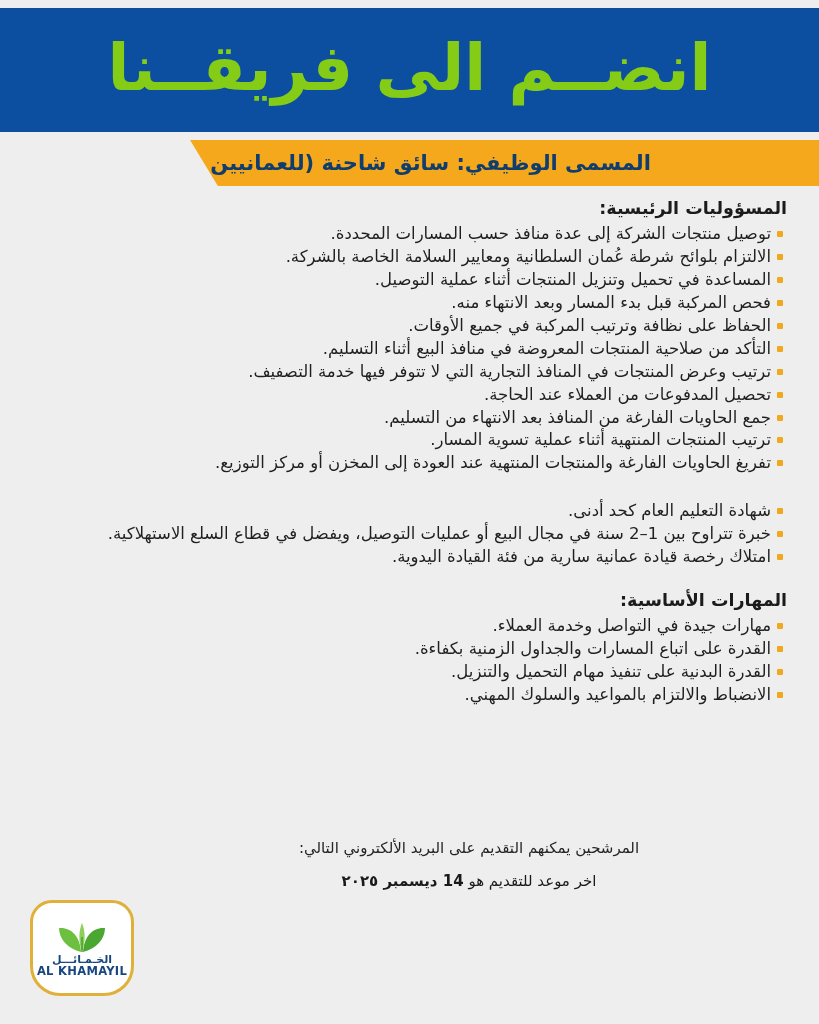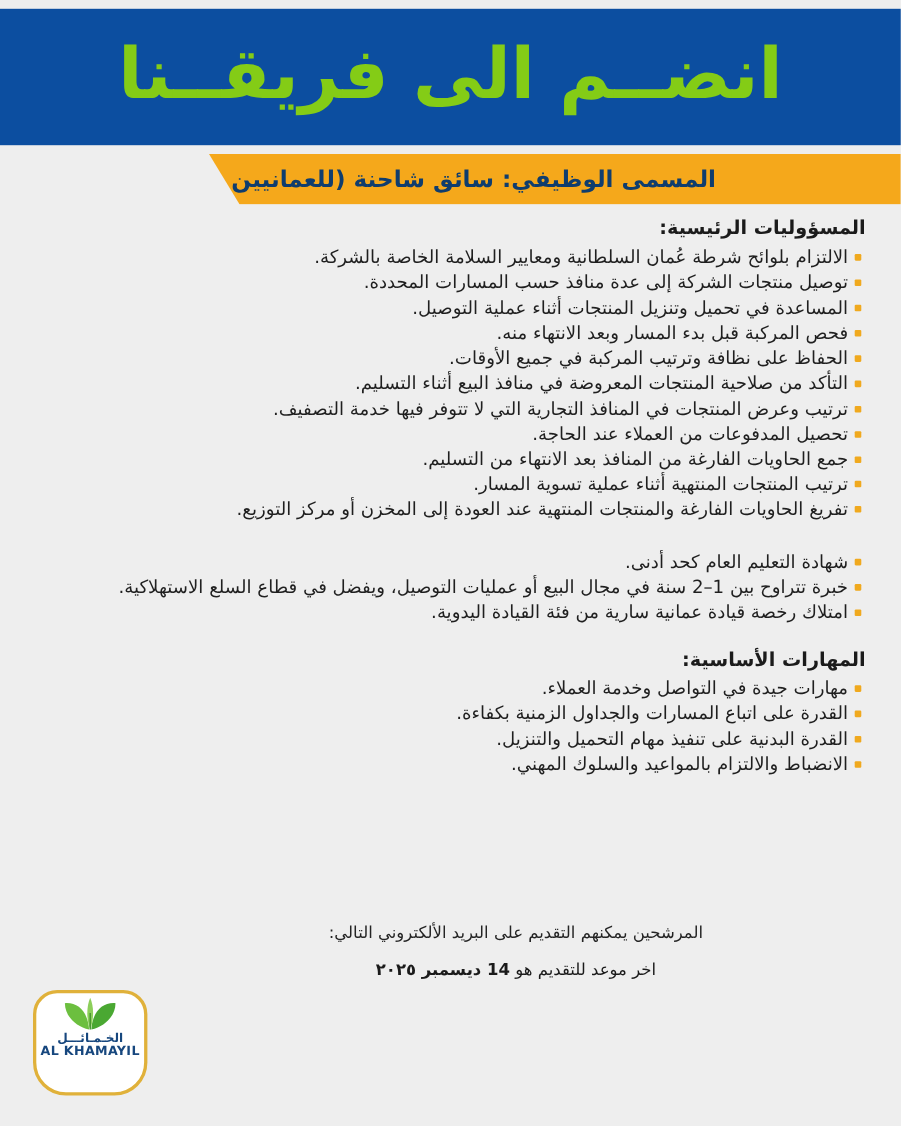--- a/index.html
+++ b/index.html
@@ -100,21 +100,21 @@
   .footer-deadline b{font-weight:bold;margin-top:28px;}
 
   
   .logo{
     position:absolute;left:30px;top:900px;
     width:104px;height:96px;
     background:#ffffff;
     border:3px solid #e0b13a;
     border-radius:22px 22px 30px 30px;
     box-sizing:border-box;
-    display:flex;flex-direction:column;align-items:center;
+    display:flex;flex-direction:column;align-items:center;justify-content:center;
   }
   .logo-leaves{position:relative;width:54px;height:34px;margin-bottom:1px;}
   .logo-ar{
     font-size:11px;font-weight:bold;color:#17477e;direction:rtl;line-height:1;margin-bottom:1px;
   }
   .logo-en{
     font-size:11.5px;font-weight:bold;color:#17477e;letter-spacing:0.3px;line-height:1;direction:ltr;
   }
 </style>
 </head>
@@ -132,27 +132,27 @@
     </div>
   </div>
 
   <div class="content">
 
     <div class="section">
       <div class="section-title">المسؤوليات الرئيسية:</div>
       <ul class="bullets">
         <li>
             <div class="li-row">
+              <span class="li-text">توصيل منتجات الشركة إلى عدة منافذ حسب المسارات المحددة.</span>
+              <span class="li-mark bullet"></span>
+            </div>
+          </li>
+        <li>
+            <div class="li-row">
               <span class="li-text">الالتزام بلوائح شرطة عُمان السلطانية ومعايير السلامة الخاصة بالشركة.</span>
-              <span class="li-mark bullet"></span>
-            </div>
-          </li>
-        <li>
-            <div class="li-row">
-              <span class="li-text">توصيل منتجات الشركة إلى عدة منافذ حسب المسارات المحددة.</span>
               <span class="li-mark bullet"></span>
             </div>
           </li>
         <li>
             <div class="li-row">
               <span class="li-text">المساعدة في تحميل وتنزيل المنتجات أثناء عملية التوصيل.</span>
               <span class="li-mark bullet"></span>
             </div>
           </li>
         <li>

